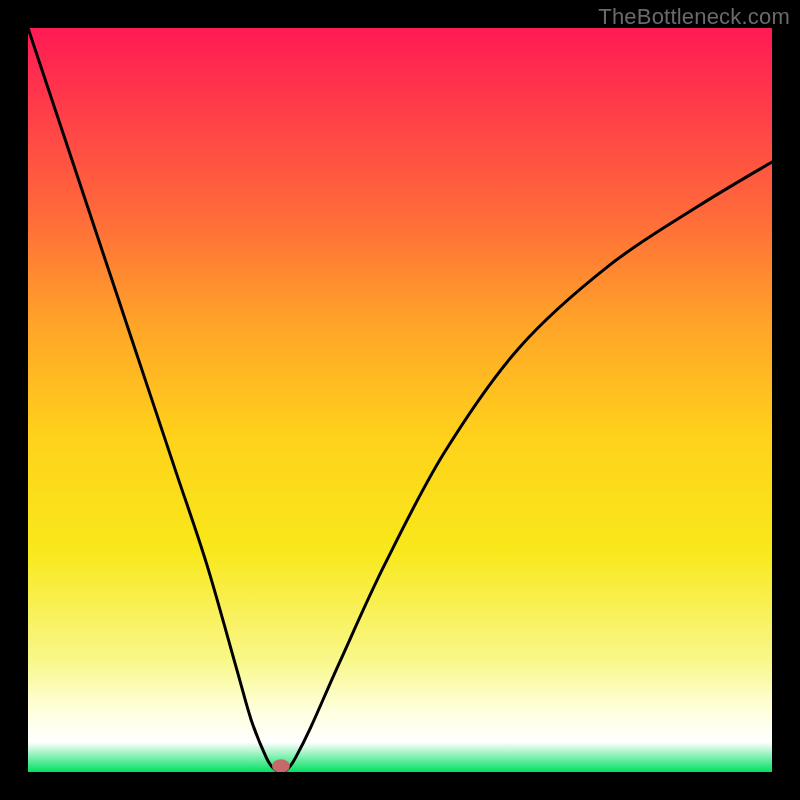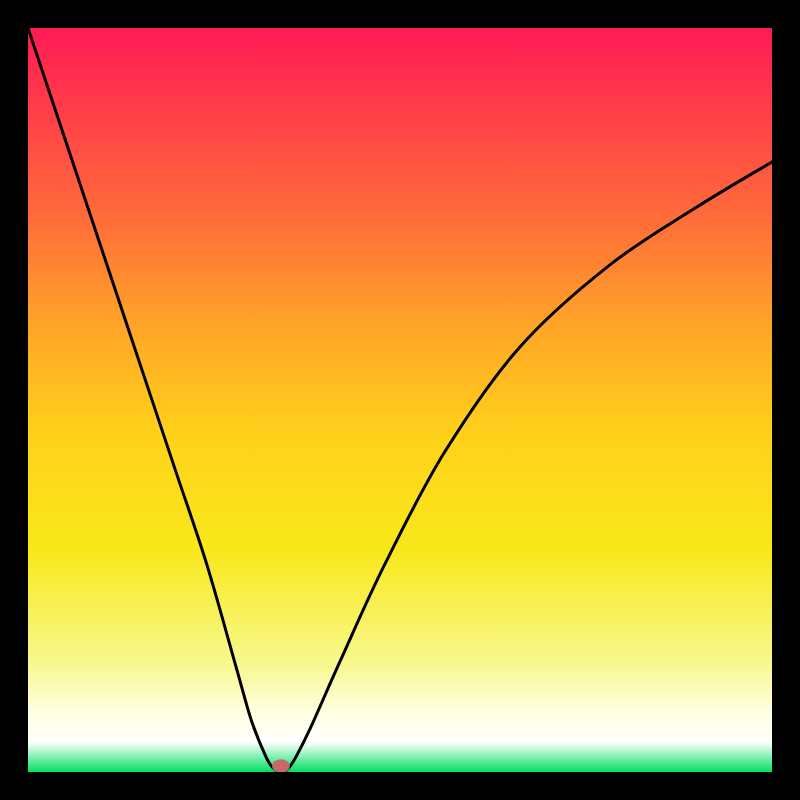--- a/index.html
+++ b/index.html
@@ -50,19 +50,20 @@
     left: 0;
     top: 0;
     width: 744px;
     height: 744px;
   }
 </style>
 </head>
 <body>
 
 <div class="frame">
+  <div class="watermark">TheBottleneck.com</div>
   <div class="plot">
     <svg class="curve" viewBox="0 0 744 744" preserveAspectRatio="none">
       <path id="curve-path" fill="none" stroke="#000" stroke-width="3" stroke-linejoin="round" stroke-linecap="round" d="M 0,0 C 4.96,14.879999999999995 19.840000000000003,59.51999999999998 29.76,89.27999999999997 C 39.68,119.03999999999996 49.6,148.79999999999995 59.52,178.55999999999995 C 69.44,208.31999999999994 79.36,238.07999999999996 89.28,267.84 C 99.2,297.59999999999997 109.12,327.36 119.04,357.12 C 128.96,386.88 138.88000000000002,416.64 148.8,446.4 C 158.72,476.15999999999997 168.64,503.43999999999994 178.56,535.68 C 188.48000000000002,567.92 200.88000000000002,613.8000000000001 208.32000000000002,639.84 C 215.76000000000002,665.88 218.23999999999998,677.04 223.2,691.92 C 228.16,706.8 234.36,721.06 238.08,729.12 C 241.8,737.1800000000001 243.04000000000002,737.8 245.52,740.28 C 248,742.76 250.48000000000002,744 252.96,744 C 255.44,744 257.91999999999996,742.76 260.4,740.28 C 262.88,737.8 264.11999999999995,735.94 267.84,729.12 C 271.56,722.3 275.28000000000003,715.48 282.72,699.36 C 290.16,683.24 300.08,659.68 312.47999999999996,632.4 C 324.87999999999994,605.12 339.76,570.4 357.12,535.68 C 374.48,500.9599999999999 394.32000000000005,460.03999999999996 416.64000000000004,424.08 C 438.96000000000004,388.12 463.76,350.92 491.04,319.92 C 518.32,288.92 550.5600000000001,261.64 580.32,238.07999999999998 C 610.08,214.51999999999998 642.32,195.91999999999993 669.6,178.55999999999995 C 696.88,161.19999999999996 731.6,141.36000000000004 744,133.92000000000007"></path>
       <ellipse id="marker-dot" cx="252.96" cy="738.048" rx="8.928" ry="6.696000000000001" fill="#c46a6a"></ellipse>
     </svg>
   </div>
 </div>
 
 </body></html>

